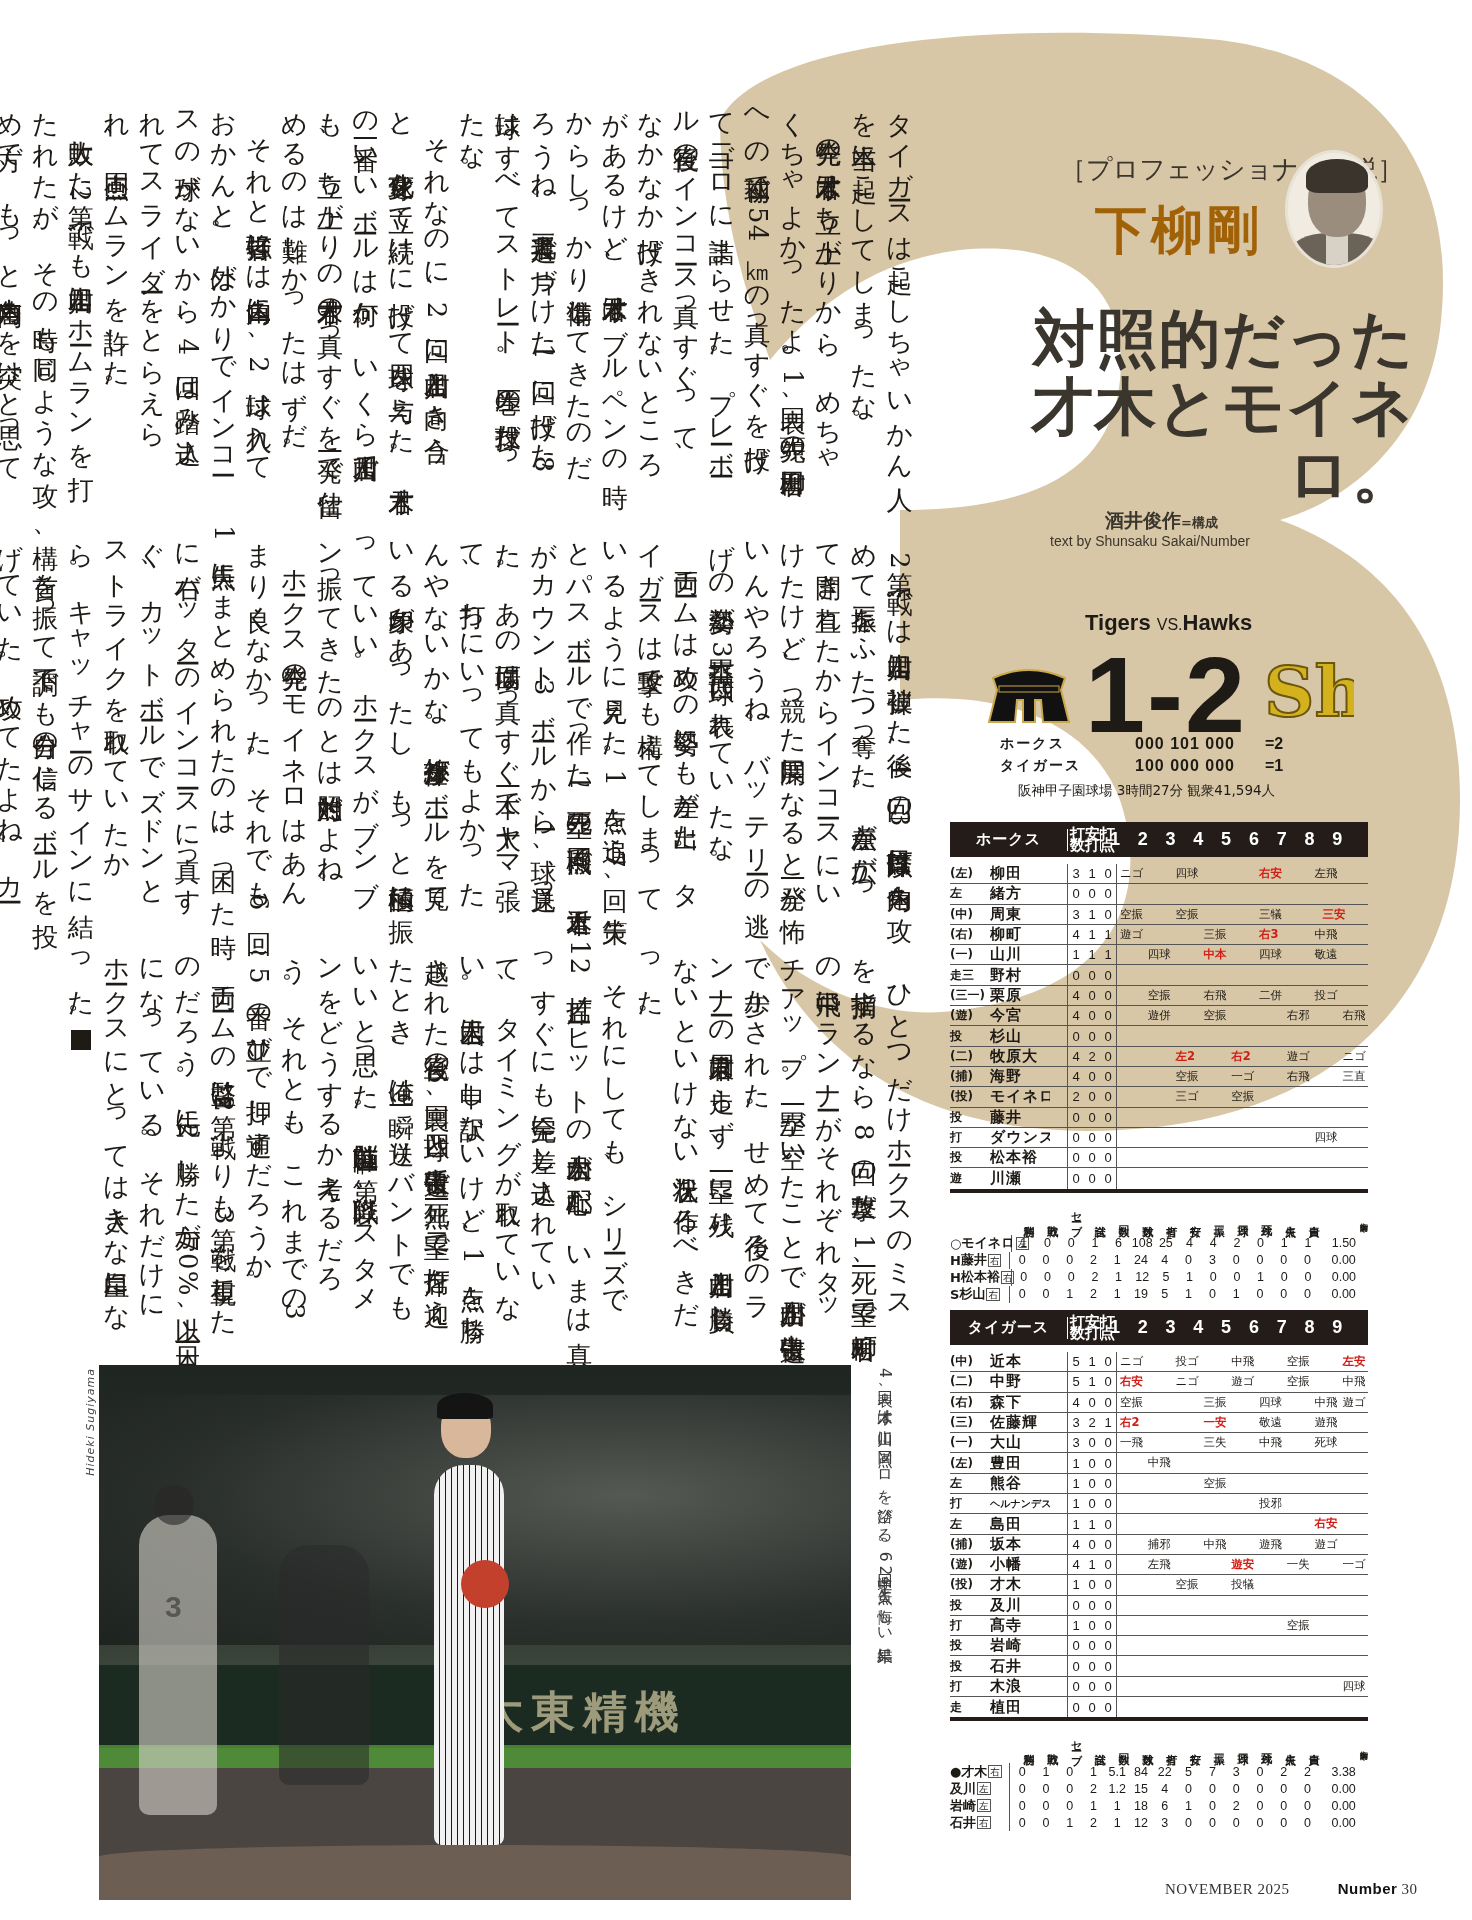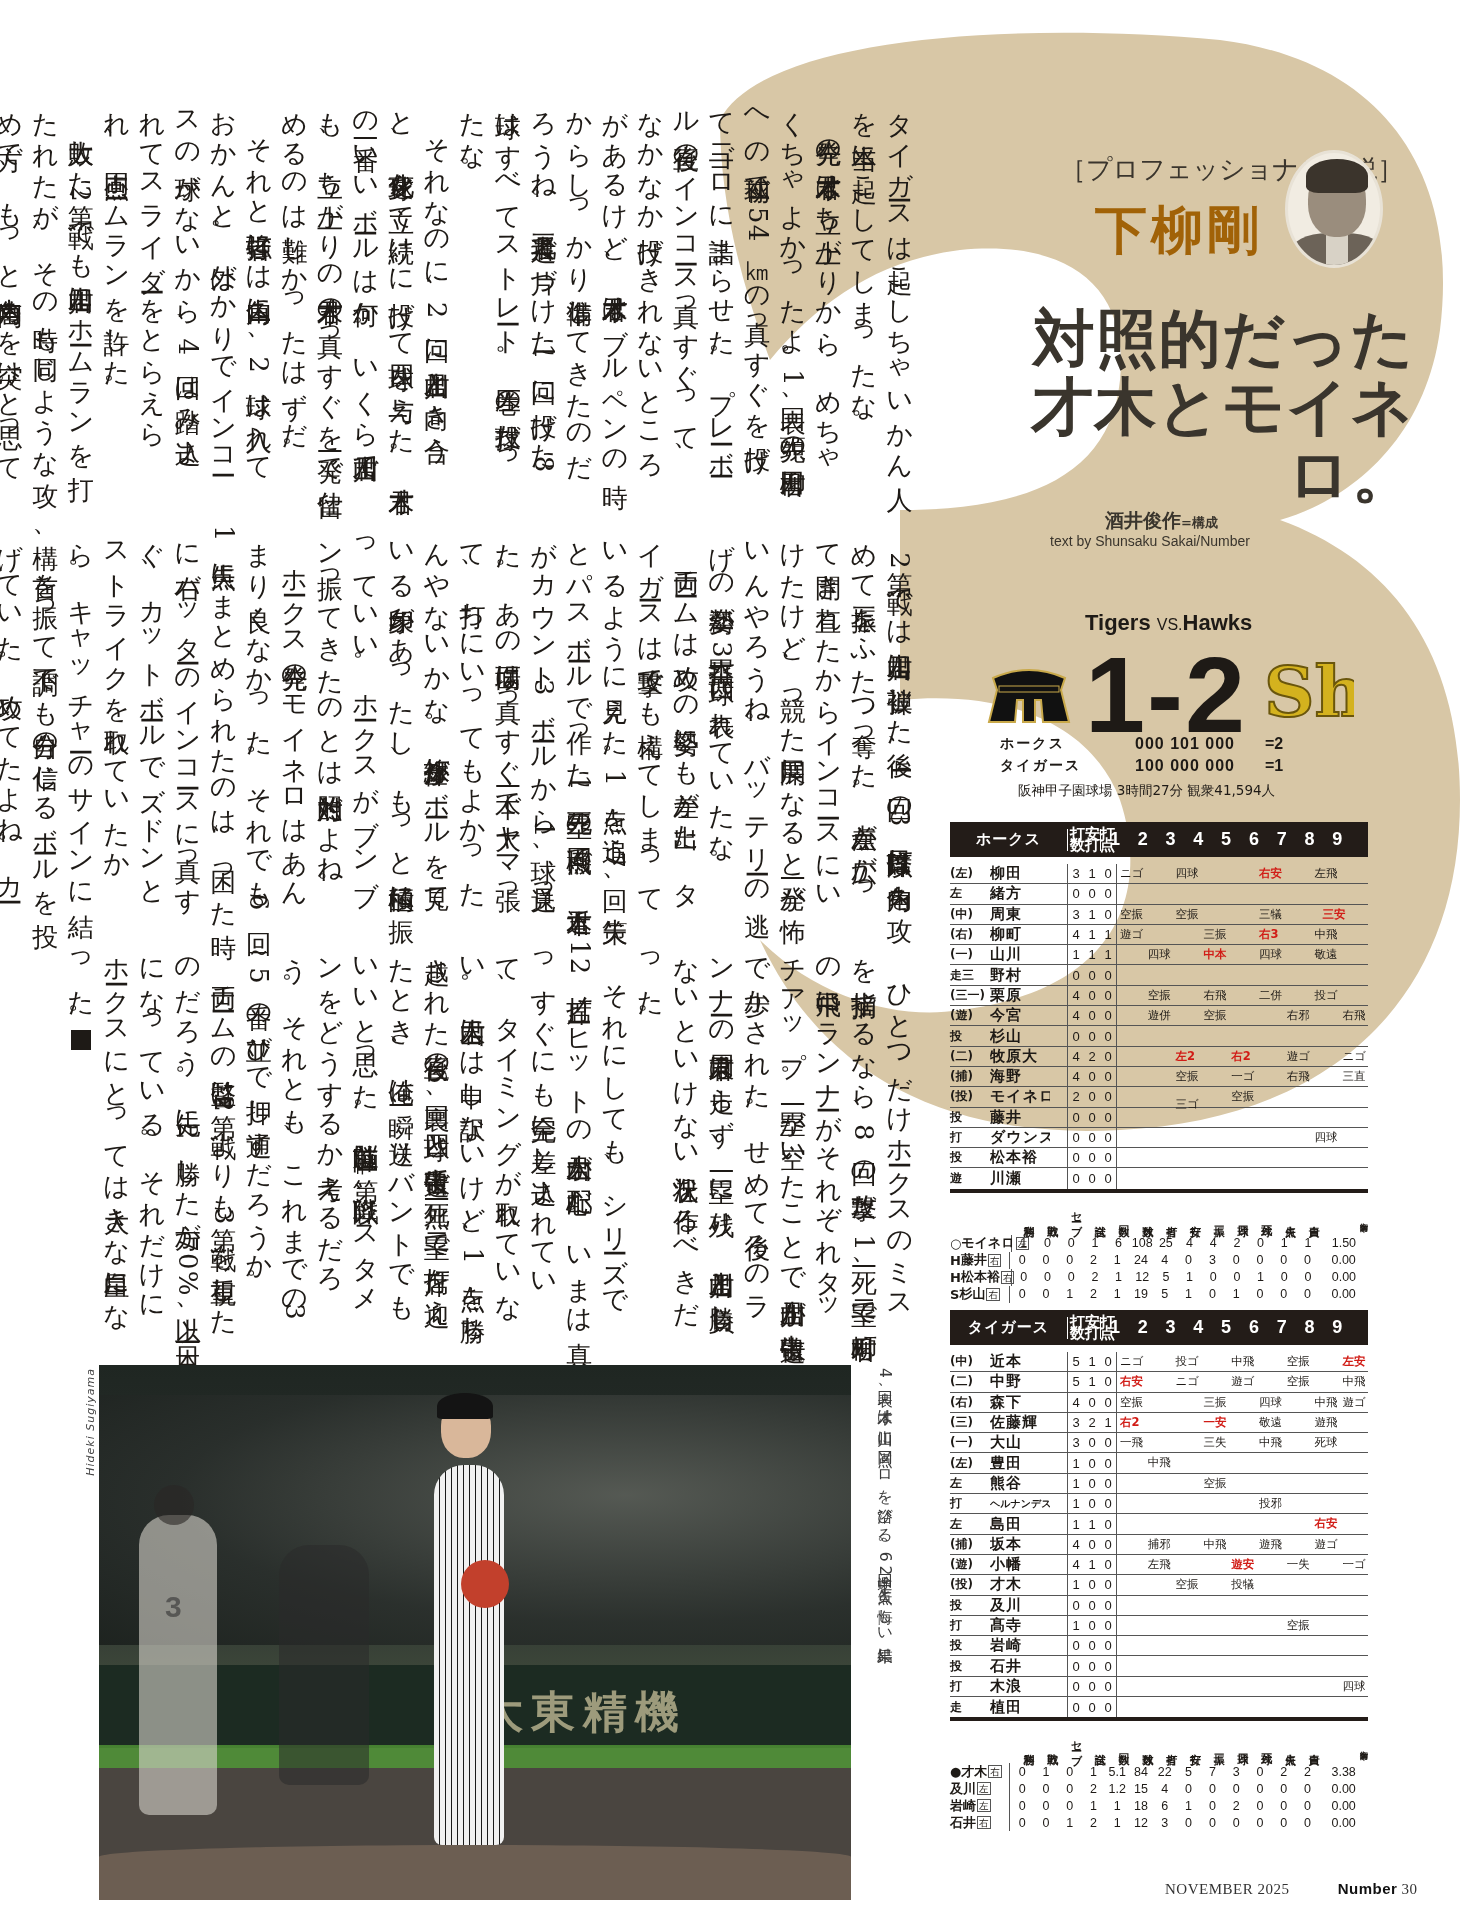--- a/index.html
+++ b/index.html
@@ -356,21 +356,21 @@
       </div>
       <div class="brow">
         <span class="pos">(投)</span>
         <span class="nm">モイネロ</span>
         <span class="st">
           <span>2</span>
           <span>0</span>
           <span>0</span>
         </span>
         <span class="plays">
-          <span class="play" style="left: 58.6px; margin-top: 8px;">三ゴ</span>
+          <span class="play" style="left: 58.6px;">三ゴ</span>
           <span class="play" style="left: 114.2px;">空振</span>
         </span>
       </div>
       <div class="brow">
         <span class="pos">投</span>
         <span class="nm">藤井</span>
         <span class="st">
           <span>0</span>
           <span>0</span>
           <span>0</span>

